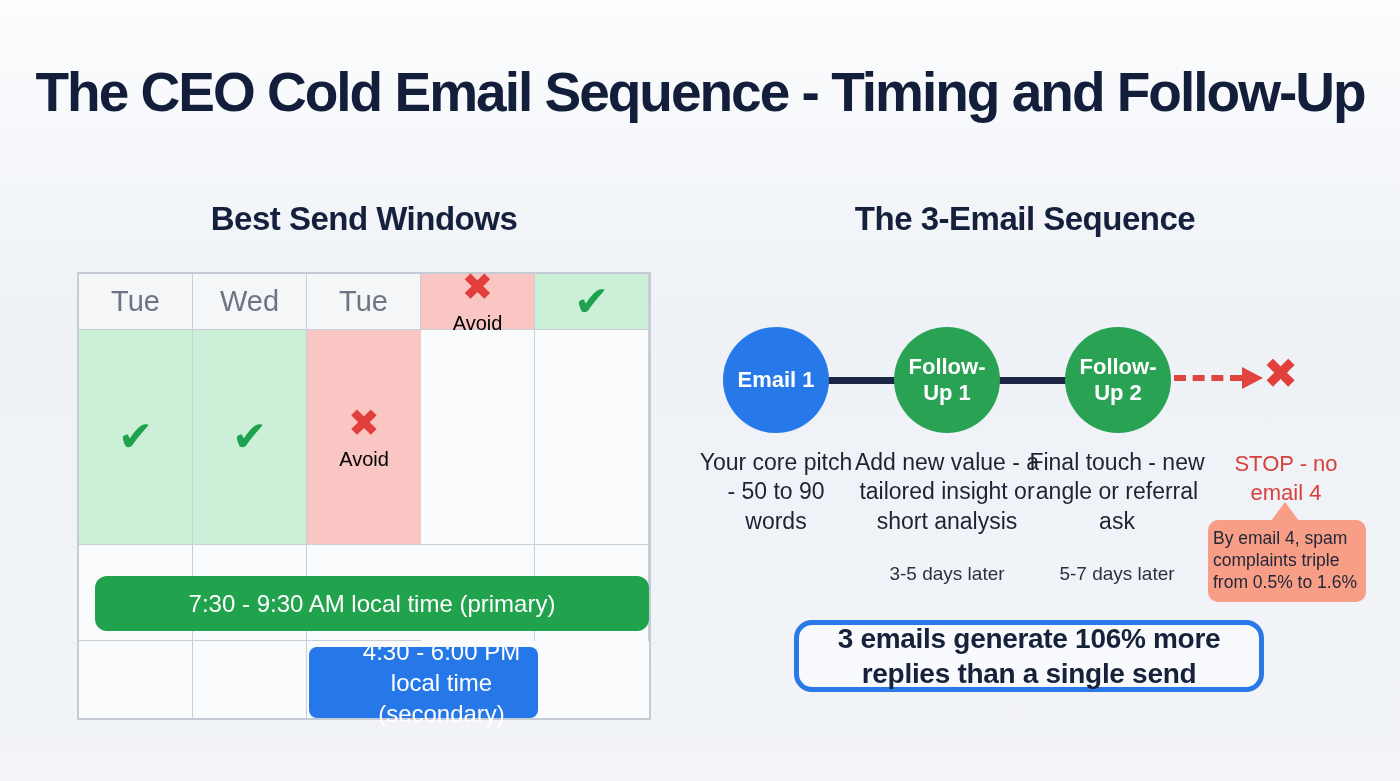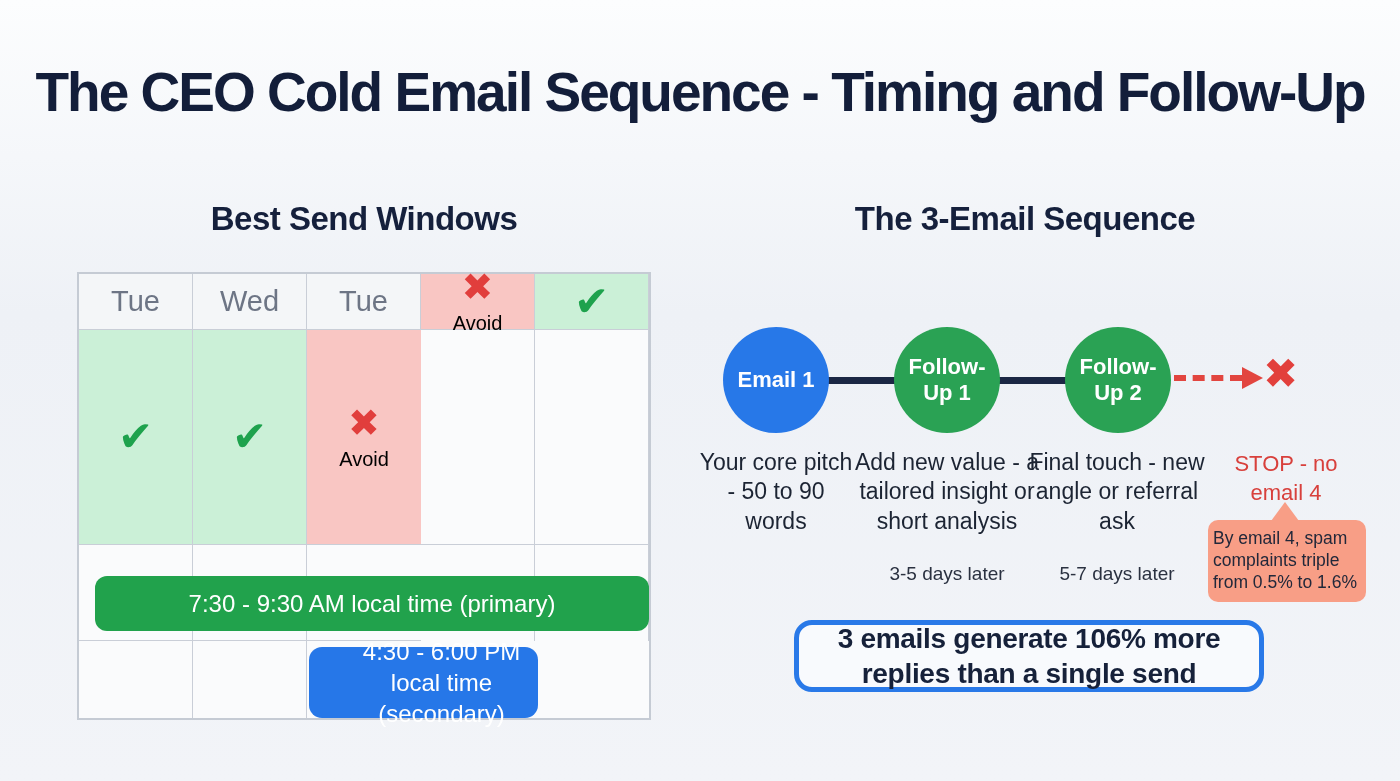--- a/index.html
+++ b/index.html
@@ -44,21 +44,21 @@
   .bar {
     position:absolute; box-sizing:border-box; display:flex; align-items:center;
     justify-content:center; color:#ffffff; text-align:center; z-index:3;
   }
   #primary-bar {
     left:16px; right:0; top:302px; height:55px; background:#21a24c;
     border-radius:12px; font-size:24px;
   }
   #secondary-bar {
     left:230px; width:229px; top:373px; height:71px; background:#2677e8;
-    border-radius:13px; font-size:24px; flex-direction:column; line-height:1.3;padding-left:36px;
+    border-radius:8px; font-size:24px; flex-direction:column; line-height:1.3;padding-left:36px;
   }
 
   
   .circle {
     position:absolute; top:327px; width:106px; height:106px; border-radius:50%;
     display:flex; align-items:center; justify-content:center; color:#fff;
     font-weight:bold; font-size:22px; text-align:center; line-height:1.2; z-index:2;
     padding:0 6px; box-sizing:border-box;
   }
   #circle-0 { left:723px; }

